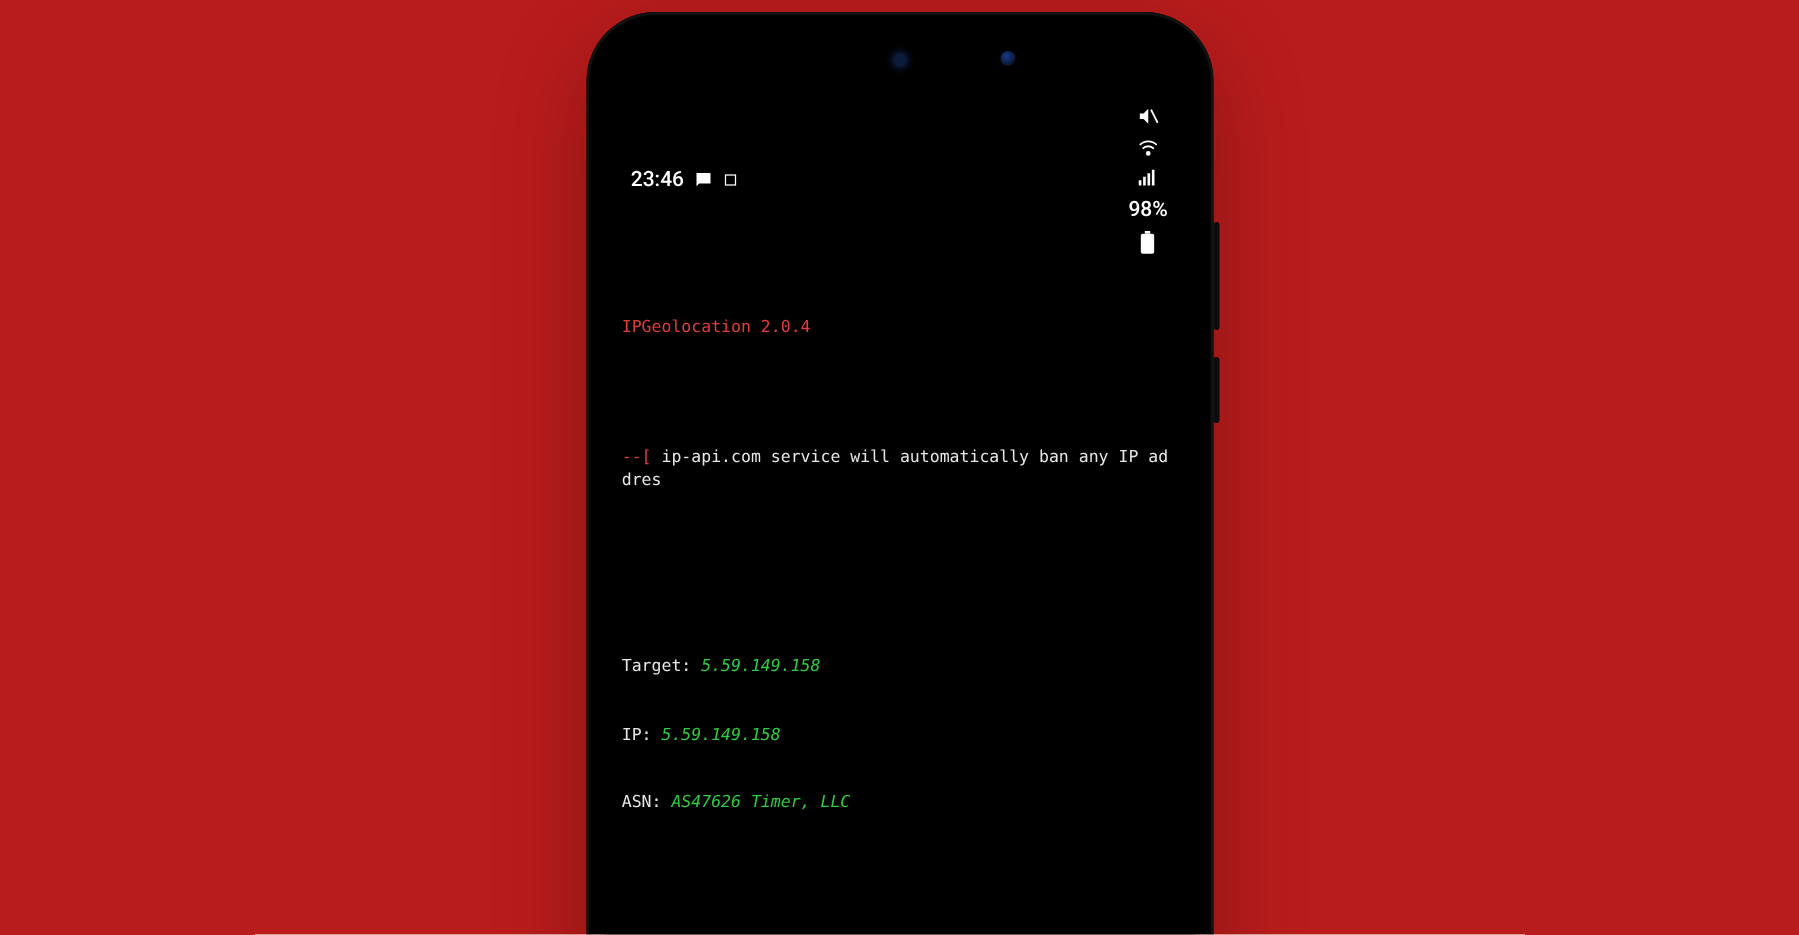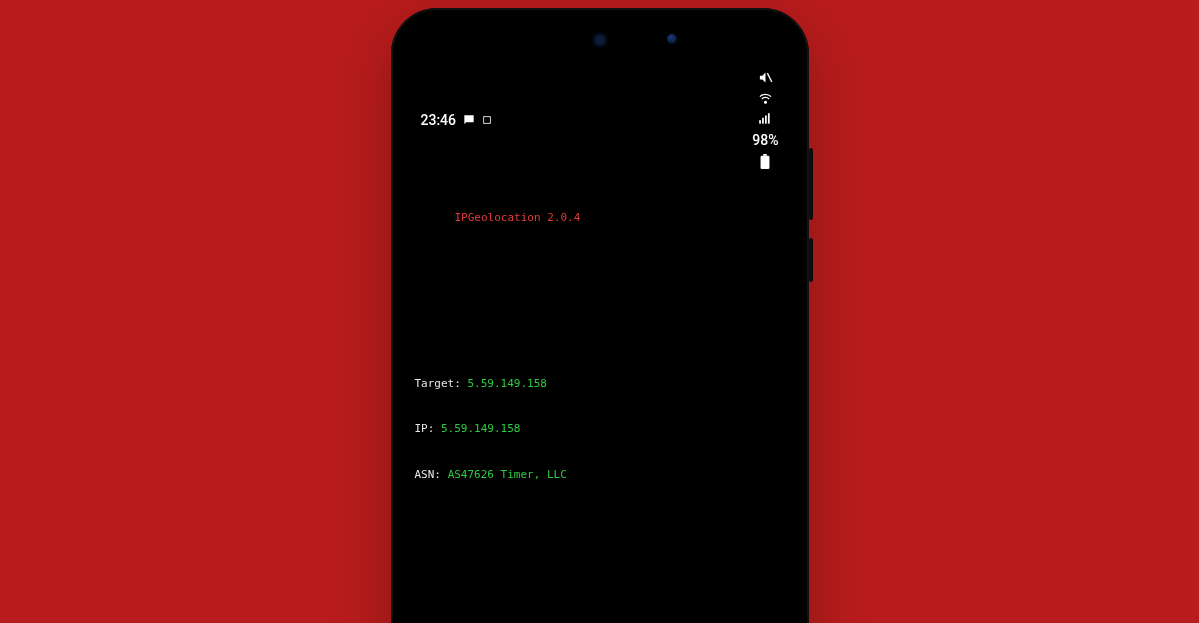--- a/index.html
+++ b/index.html
@@ -17,22 +17,22 @@
           background:#000;overflow:hidden;}
   
   .status{display:flex;justify-content:space-between;align-items:center;padding:10px 18px 4px;color:#fff;font-size:14px;font-weight:500;}
   .status .left{display:flex;align-items:center;gap:6px;}
   .status .right{display:flex;align-items:center;gap:6px;flex-direction:column;}
   .sicon{display:inline-flex;align-items:center;justify-content:center;color:#fff;}
   .sicon svg{display:block;}
   
   .term{padding:6px 12px 4px;font-family:"Menlo","Consolas","DejaVu Sans Mono",monospace;font-size:11px;
         line-height:1.38;color:#e6e6e6;white-space:pre-wrap;word-break:break-all;}
-  .red{color:#e23b3b;margin-left:40px;}
-  .green{color:#2ecc40;}
+  .red{color:#e23b3b;}
+  .green{color:#2ecc40;font-style:italic;}
   .white{color:#e6e6e6;}
   .blank{height:11px;}
 </style>
 </head>
 <body>
 <div class="stage">
 
 <div class="phone">
   <div class="side-btn sb1"></div>
   <div class="side-btn sb2"></div>
@@ -85,20 +85,21 @@
                 <rect x="1" y="2" width="10" height="15" rx="1.5"></rect>
                 <rect x="4" y="0" width="4" height="2"></rect>
               </svg>
         </span>
       </div>
     </div>
 
     <div class="term">
       <div class="red">IPGeolocation 2.0.4</div>
       <div class="blank"></div>
+      <div><span class="red">--[</span> <span class="white">ip-api.com service will automatically ban any IP addres</span></div>
       <div class="blank"></div><div class="blank"></div><div class="blank"></div>
 
       <div><span class="white">Target:</span> <span class="green">5.59.149.158</span></div>
       <div><span class="white">IP:</span> <span class="green">5.59.149.158</span></div>
       <div><span class="white">ASN:</span> <span class="green">AS47626 Timer, LLC</span></div>
       
       
       
       
       

